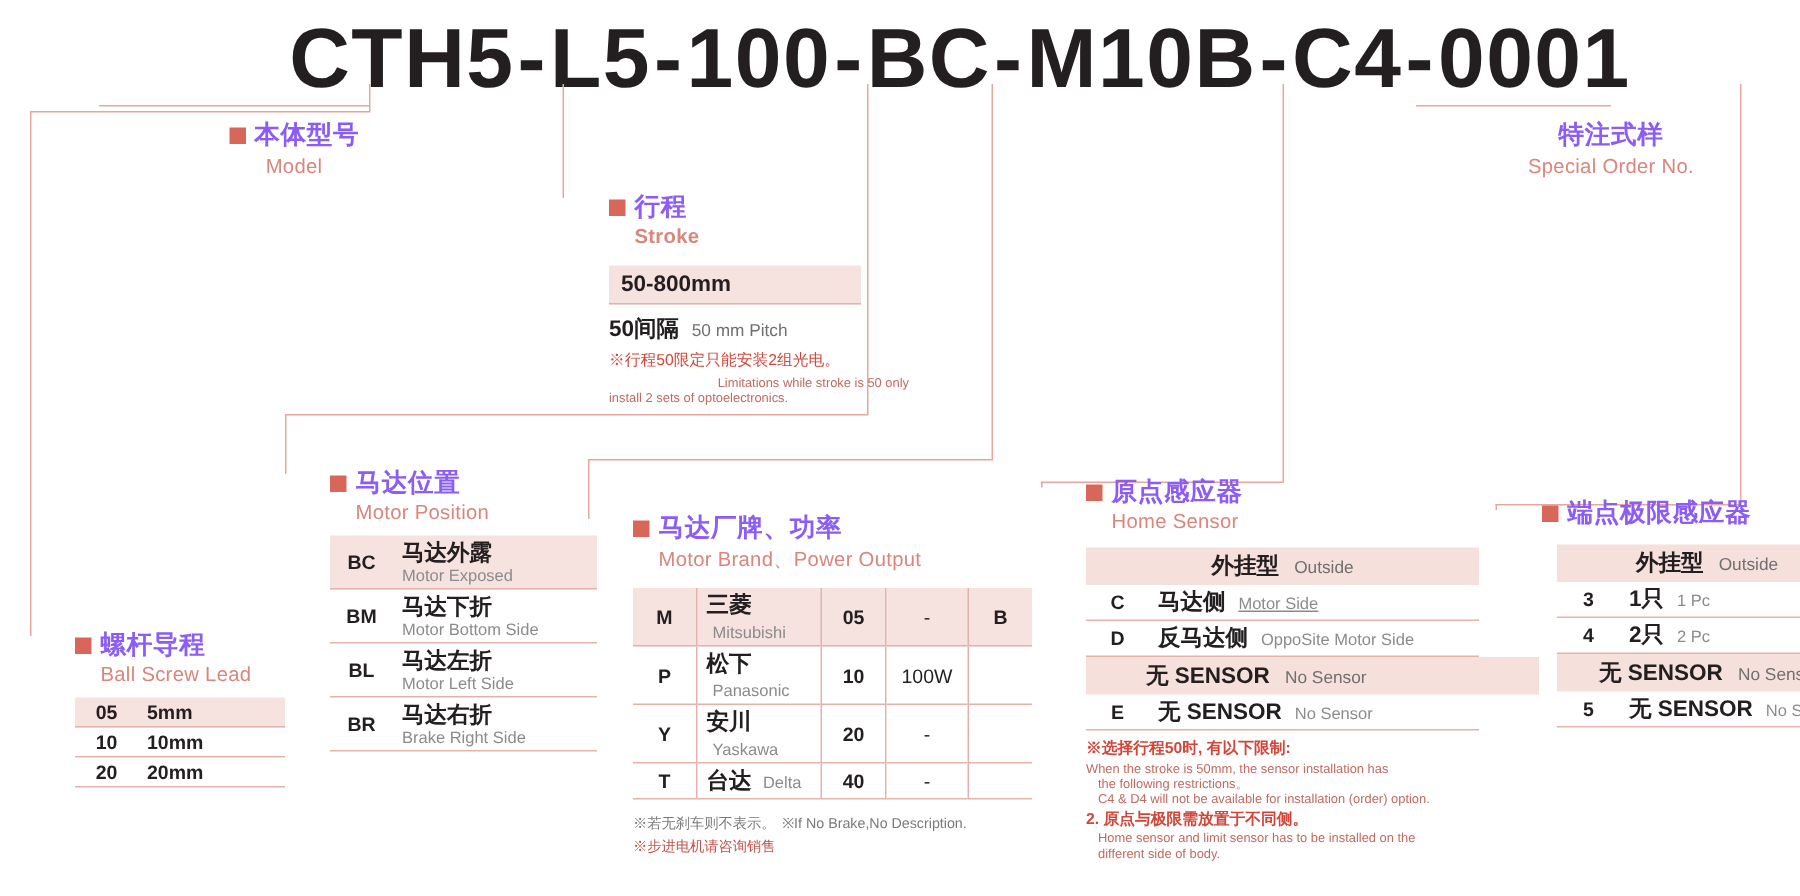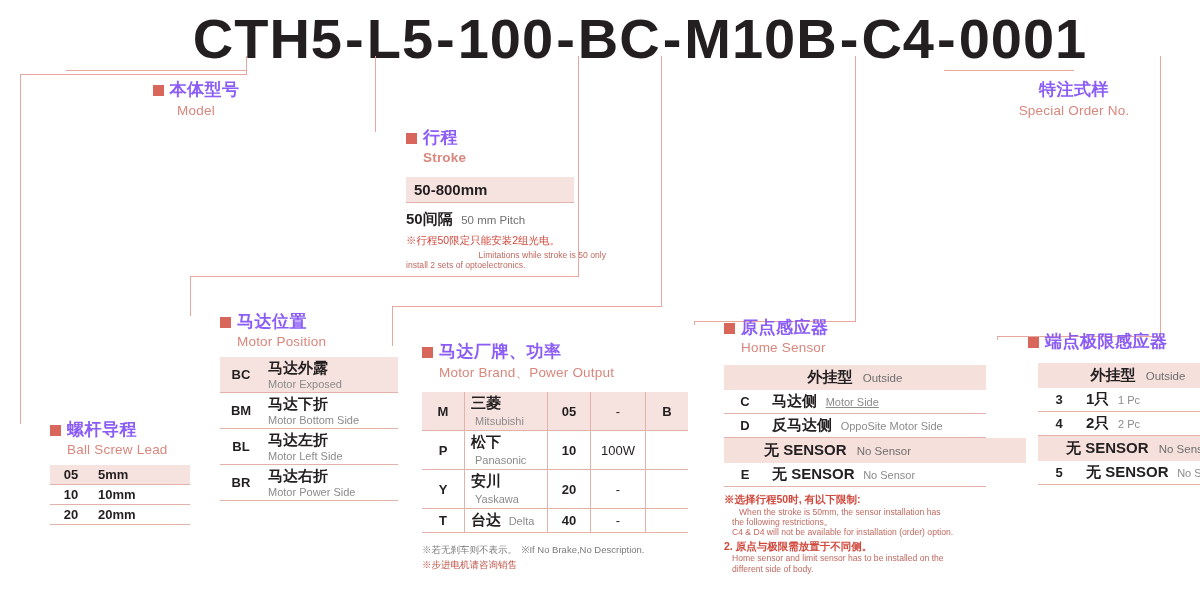--- a/index.html
+++ b/index.html
@@ -139,21 +139,21 @@
         <td class="code">BL</td>
         <td>
           <div class="zhcell">马达左折</div>
           <div class="encell">Motor Left Side</div>
         </td>
       </tr>
       <tr class="rowline">
         <td class="code">BR</td>
         <td>
           <div class="zhcell">马达右折</div>
-          <div class="encell">Motor Power Side</div>
+          <div class="encell">Brake Right Side</div>
         </td>
       </tr>
     </tbody>
   </table>
 </div>
 
 <div class="abs" style="left:382px;top:340px;width:290px;">
   <div class="hdr"><span class="sq"></span><span class="zh">马达厂牌、功率</span></div>
   <div class="en" style="margin-left:17px;margin-top:1px;">Motor Brand、Power Output</div>
 
@@ -248,21 +248,21 @@
         <td class="code">E</td>
         <td>
           <span class="zhcell">无 SENSOR</span>
           <span class="encell" style="margin-left:5px;">No Sensor</span>
         </td>
       </tr>
     </tbody>
   </table>
 
   <div class="notered" style="margin-top:6px;font-weight:bold;">※选择行程50时, 有以下限制:</div>
-  <div class="noteredsm" style="margin-left:15px;">When the stroke is 50mm, the sensor installation has</div>
+  <div class="noteredsm" style="margin-left:0;">When the stroke is 50mm, the sensor installation has</div>
   <div class="noteredsm" style="margin-left:8px;">the following restrictions。</div>
   <div class="noteredsm" style="margin-left:8px;">C4 &amp; D4 will not be available for installation (order) option.</div>
   <div class="notered" style="font-weight:bold;margin-top:2px;">2. 原点与极限需放置于不同侧。</div>
   <div class="noteredsm" style="margin-left:8px;">Home sensor and limit sensor has to be installed on the</div>
   <div class="noteredsm" style="margin-left:8px;">different side of body.</div>
 </div>
 
 <div class="abs" style="left:988px;top:330px;width:212px;">
   <div class="hdr"><span class="sq"></span><span class="zh">端点极限感应器</span></div>
 

